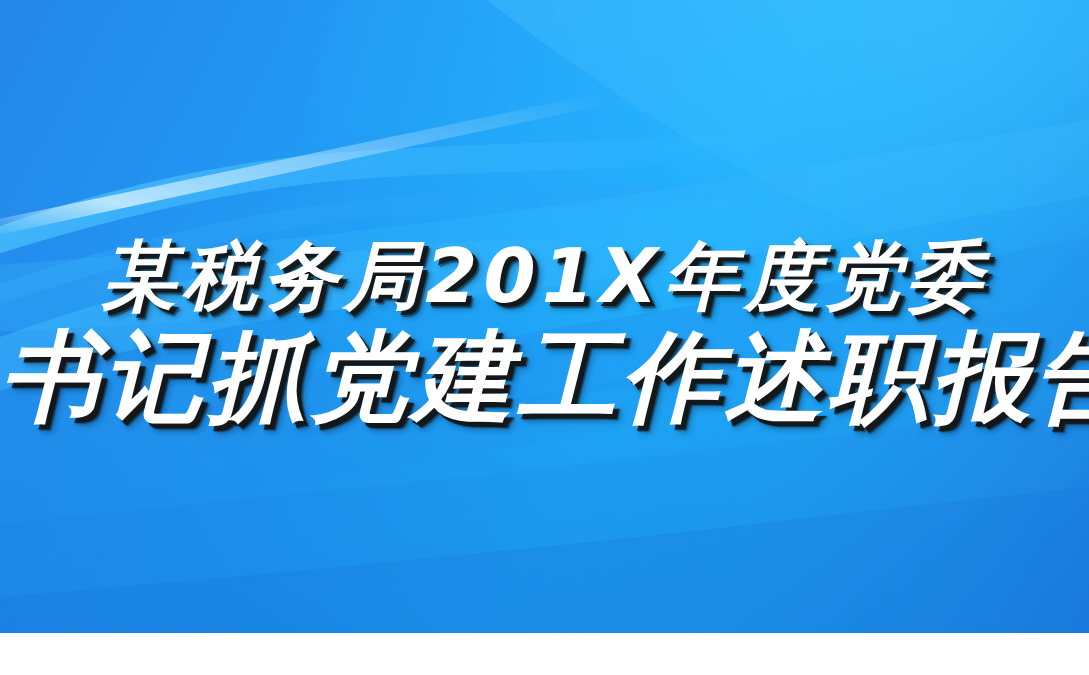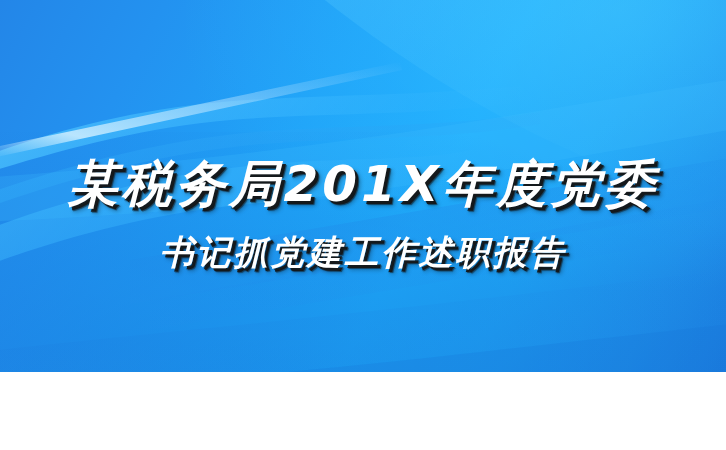--- a/index.html
+++ b/index.html
@@ -3,21 +3,21 @@
 <meta charset="utf-8">
 <style>
   html, body {
     margin: 0;
     padding: 0;
     background: #ffffff;
   }
   #slide {
     position: relative;
     width: 726px;
-    height: 372px;
+    height: 422px;
     overflow: hidden;
     font-family: "DejaVu Sans", sans-serif;
   }
   #bg-base {
     position: absolute;
     inset: 0;
     background: linear-gradient(118deg,
         #2386e8 0%,
         #2392f0 18%,
         #20a4f8 40%,
@@ -72,21 +72,21 @@
     letter-spacing: 4px;
     font-style: italic;
     white-space: nowrap;
     text-shadow:
        3px 3px 0 rgba(20,20,20,0.90),
        4px 4px 1px rgba(15,15,15,0.55),
        5px 5px 4px rgba(0,0,0,0.30);
   }
   #title-line-2 {
     letter-spacing: 3px;
-    font-size: 34px;
+    font-size: 66px;
   }
 </style>
 </head>
 <body>
 
 <div id="slide">
 
   <div id="bg-base"></div>
   <div id="bg-topright-glow"></div>
   <div id="bg-bottom-deep"></div>

